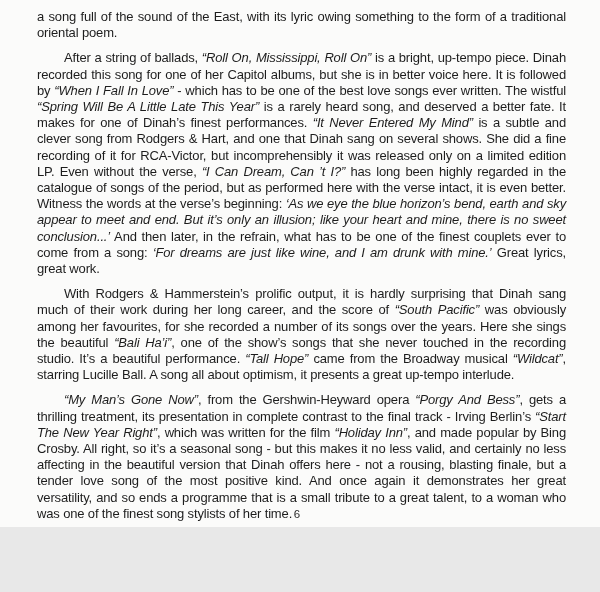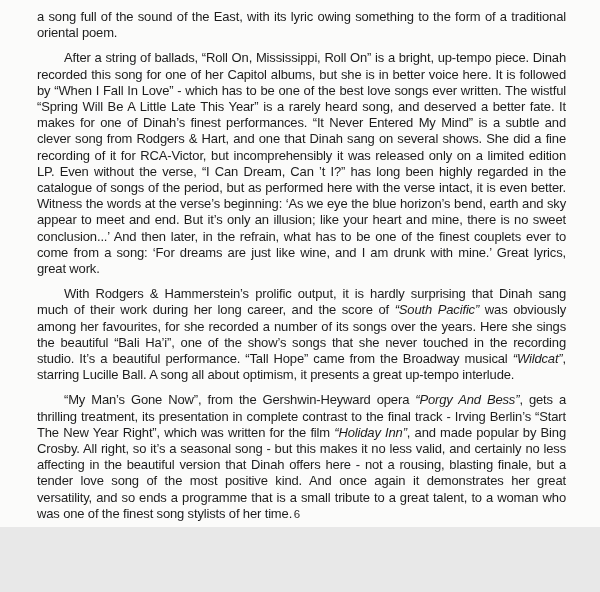--- a/index.html
+++ b/index.html
@@ -27,21 +27,21 @@
     line-height: 16.2px;
     letter-spacing: -0.15px;
   }
   .content p + p {
     margin-top: 9px;
   }
   .content p.indent {
     text-indent: 27px;
   }
   .seg-regular { font-style: normal; font-weight: normal; }
-  .seg-italic { font-weight: normal; }
+  .seg-italic { font-style: italic; font-weight: normal; }
   .seg-bolditalic { font-style: italic; font-weight: normal; }
   .signature {
     text-align: right;
     font-weight: bold;
     font-size: 13.5px;
     letter-spacing: -0.2px;
     padding: 5px 34px 0 0;
   }
   .page-number {
     position: absolute;

